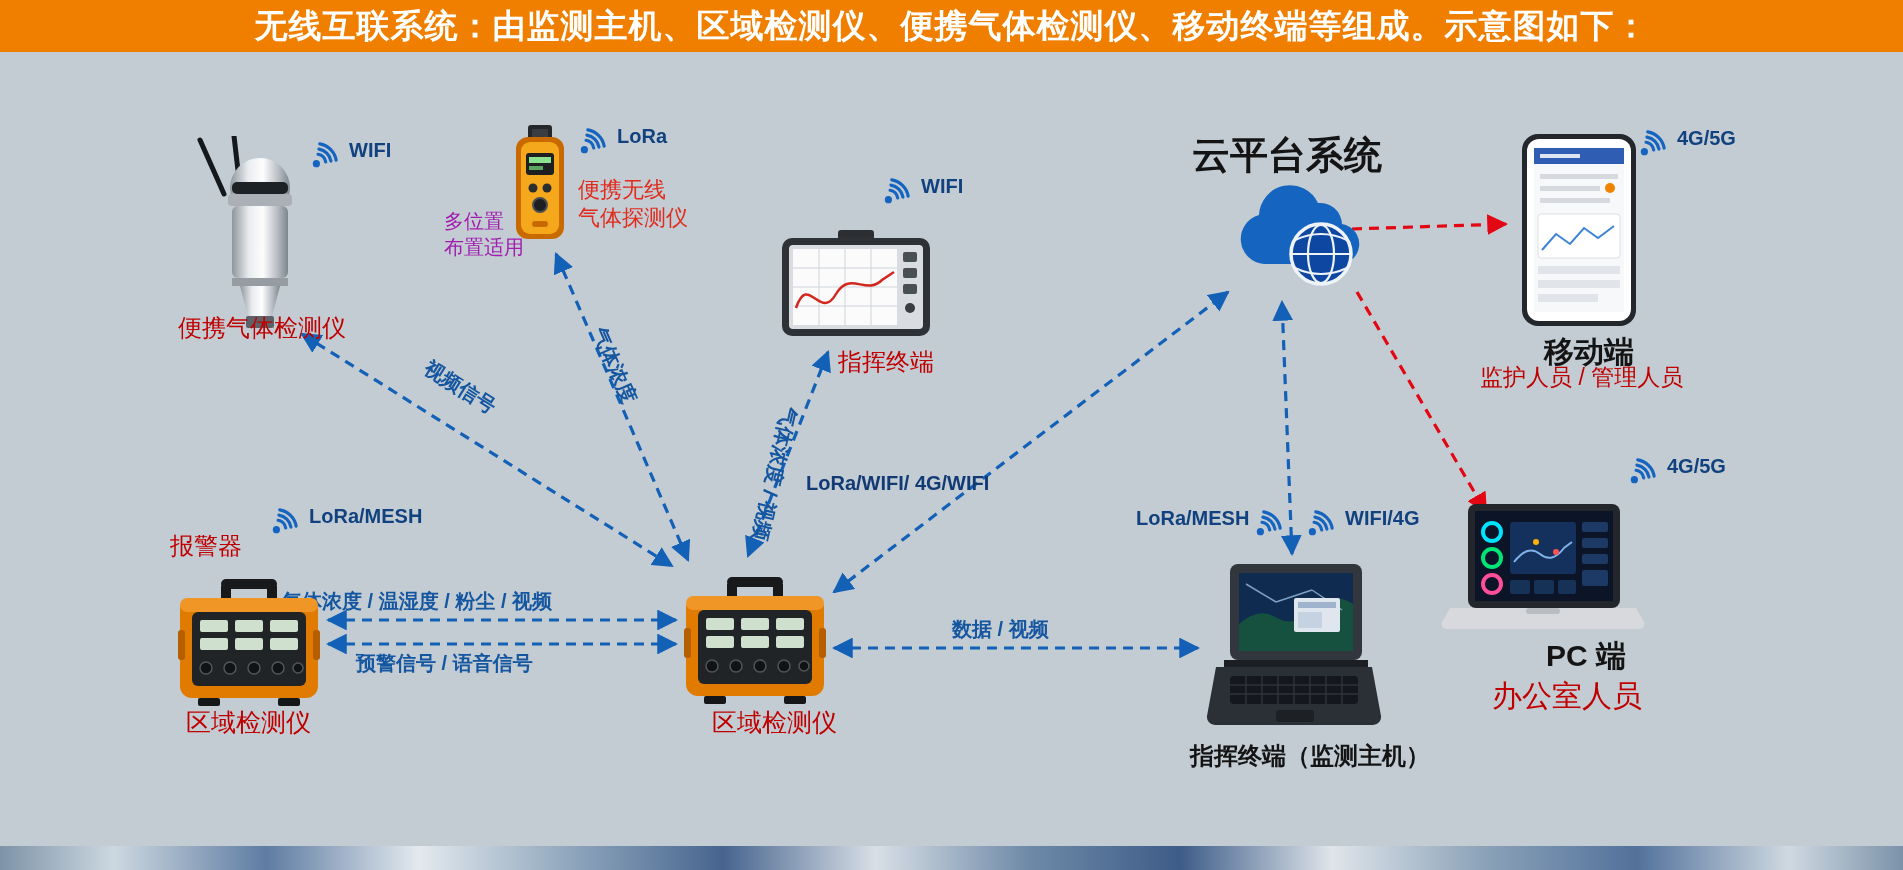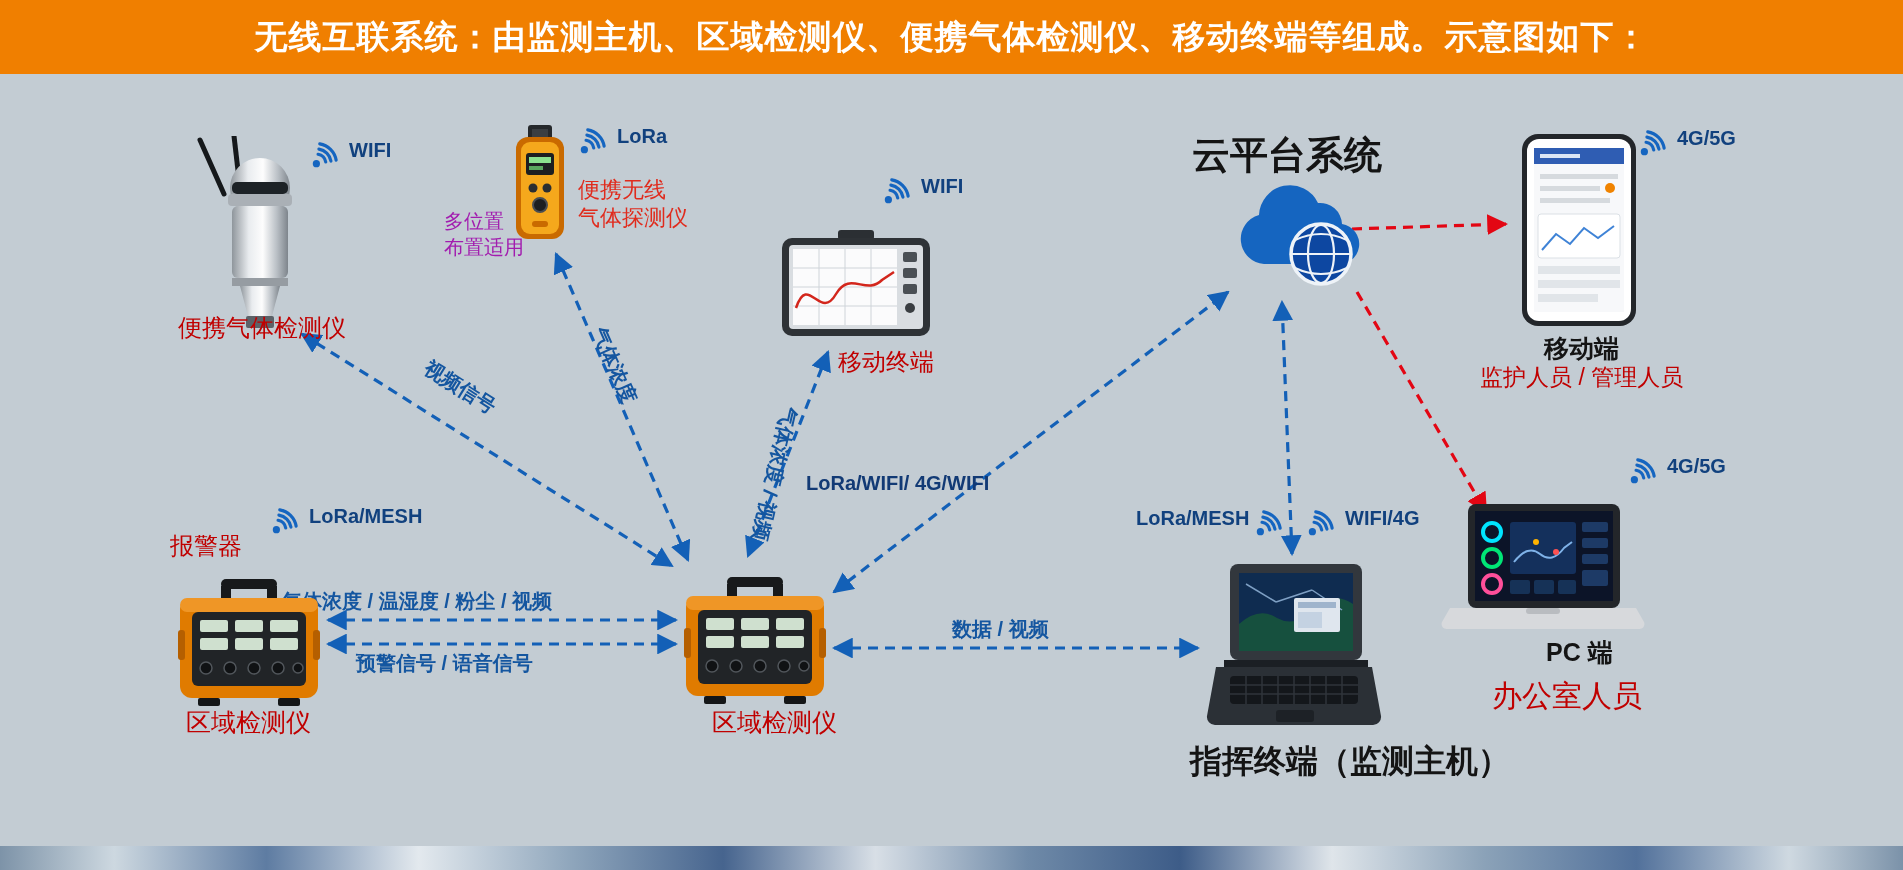--- a/index.html
+++ b/index.html
@@ -4,36 +4,36 @@
 <style>
   html,body{margin:0;padding:0;}
   body{
     width:1903px;height:870px;position:relative;overflow:hidden;
     background:#c3ccd3;
     font-family:"Liberation Sans","DejaVu Sans",sans-serif;
   }
   .stage{position:absolute;inset:0;}
   
   .header{
-    position:absolute;left:0;top:0;width:100%;height:74px;
+    position:absolute;left:0;top:0;width:100%;height:52px;
     background:#f07f00;display:flex;align-items:center;justify-content:center;z-index:4;
   }
   .header .title{color:#ffffff;font-weight:bold;font-size:33px;letter-spacing:1px;white-space:nowrap;}
   
   svg.arrows{position:absolute;left:0;top:0;z-index:1;}
   
   .device{position:absolute;z-index:2;}
   .device svg{display:block;width:100%;height:100%;}
   
   .signal{position:absolute;display:flex;align-items:flex-end;gap:5px;z-index:3;}
   .signal .wicon svg{display:block;width:34px;height:34px;}
   .sig-label{color:#11417e;font-weight:bold;font-size:20px;padding-bottom:8px;white-space:nowrap;}
   
   .name-red{position:absolute;color:#c00000;font-weight:normal;font-size:24px;z-index:3;white-space:nowrap;}
-  .name-dark{position:absolute;color:#141414;font-weight:bold;font-size:25px;z-index:3;white-space:nowrap;}
+  .name-dark{position:absolute;color:#141414;font-weight:bold;font-size:30px;z-index:3;white-space:nowrap;}
   .pre{white-space:pre-line;}
   .link-label{position:absolute;color:#1456a0;font-weight:bold;font-size:20px;z-index:1;white-space:nowrap;}
   .rot32{transform:rotate(32deg);transform-origin:center;}
   .rot66{transform:rotate(66deg);transform-origin:center;}
   .rot103{transform:rotate(103deg);transform-origin:center;}
   
   .footer-box{
     position:absolute;left:436px;top:784px;width:1046px;height:58px;
     border:3px dashed #ef8200;background:rgba(255,255,255,0.5);
     display:flex;align-items:center;justify-content:center;z-index:3;
@@ -166,21 +166,21 @@
   </div>
   <div class="signal" style="left:882px;top:172px">
     <span class="wicon">
       <svg viewBox="0 0 32 32">
           <circle cx="6" cy="26" r="3.4" fill="#1565c0"></circle>
           <path d="M7.6,17.2 A9,9 0 0 1 14.8,24.4 M8.4,12.3 A14,14 0 0 1 19.7,23.6 M9.2,7.4 A19,19 0 0 1 24.6,22.7" stroke="#1565c0" stroke-width="3" fill="none" stroke-linecap="round"></path>
         </svg>
     </span>
     <span class="sig-label">WIFI</span>
   </div>
-  <div class="name-red" style="left:838px;top:346px">移动终端</div>
+  <div class="name-red" style="left:838px;top:346px">指挥终端</div>
 
   <div class="name-dark" style="left:1192px;top:130px;font-size:38px">云平台系统</div>
   <div class="device" style="left:1222px;top:170px;width:140px;height:122px">
     <svg viewBox="0 0 140 122">
       <path d="M42,94 A25,25 0 0 1 37,45 A31,31 0 0 1 96,33 A22,22 0 0 1 120,54 A20,20 0 0 1 114,94 Z" fill="#1565c0"></path>
       <circle cx="99" cy="84" r="30" fill="#0d47a1" stroke="#eef3f8" stroke-width="3.5"></circle>
       <ellipse cx="99" cy="84" rx="13" ry="29" fill="none" stroke="#eef3f8" stroke-width="2.2"></ellipse>
       <line x1="70" y1="84" x2="128" y2="84" stroke="#eef3f8" stroke-width="2.2"></line>
       <path d="M73,70 Q99,58 125,70" fill="none" stroke="#eef3f8" stroke-width="2.2"></path>
       <path d="M73,98 Q99,110 125,98" fill="none" stroke="#eef3f8" stroke-width="2.2"></path>
@@ -332,21 +332,21 @@
           <line x1="56" y1="112" x2="56" y2="140"></line>
           <line x1="72" y1="112" x2="72" y2="140"></line>
         <line x1="88" y1="112" x2="88" y2="140"></line>
           <line x1="104" y1="112" x2="104" y2="140"></line>
           <line x1="120" y1="112" x2="120" y2="140"></line>
           <line x1="136" y1="112" x2="136" y2="140"></line>
       </g>
       <rect x="70" y="146" width="38" height="12" rx="3" fill="#1d2126"></rect>
     </svg>
   </div>
-  <div class="name-dark" style="left:1190px;top:740px;font-size:32px">指挥终端（监测主机）</div>
+  <div class="name-dark" style="left:1190px;top:740px;font-size:24px">指挥终端（监测主机）</div>
 
   <div class="signal" style="left:1628px;top:452px">
     <span class="wicon">
       <svg viewBox="0 0 32 32">
           <circle cx="6" cy="26" r="3.4" fill="#1565c0"></circle>
           <path d="M7.6,17.2 A9,9 0 0 1 14.8,24.4 M8.4,12.3 A14,14 0 0 1 19.7,23.6 M9.2,7.4 A19,19 0 0 1 24.6,22.7" stroke="#1565c0" stroke-width="3" fill="none" stroke-linecap="round"></path>
         </svg>
     </span>
     <span class="sig-label">4G/5G</span>
   </div>

